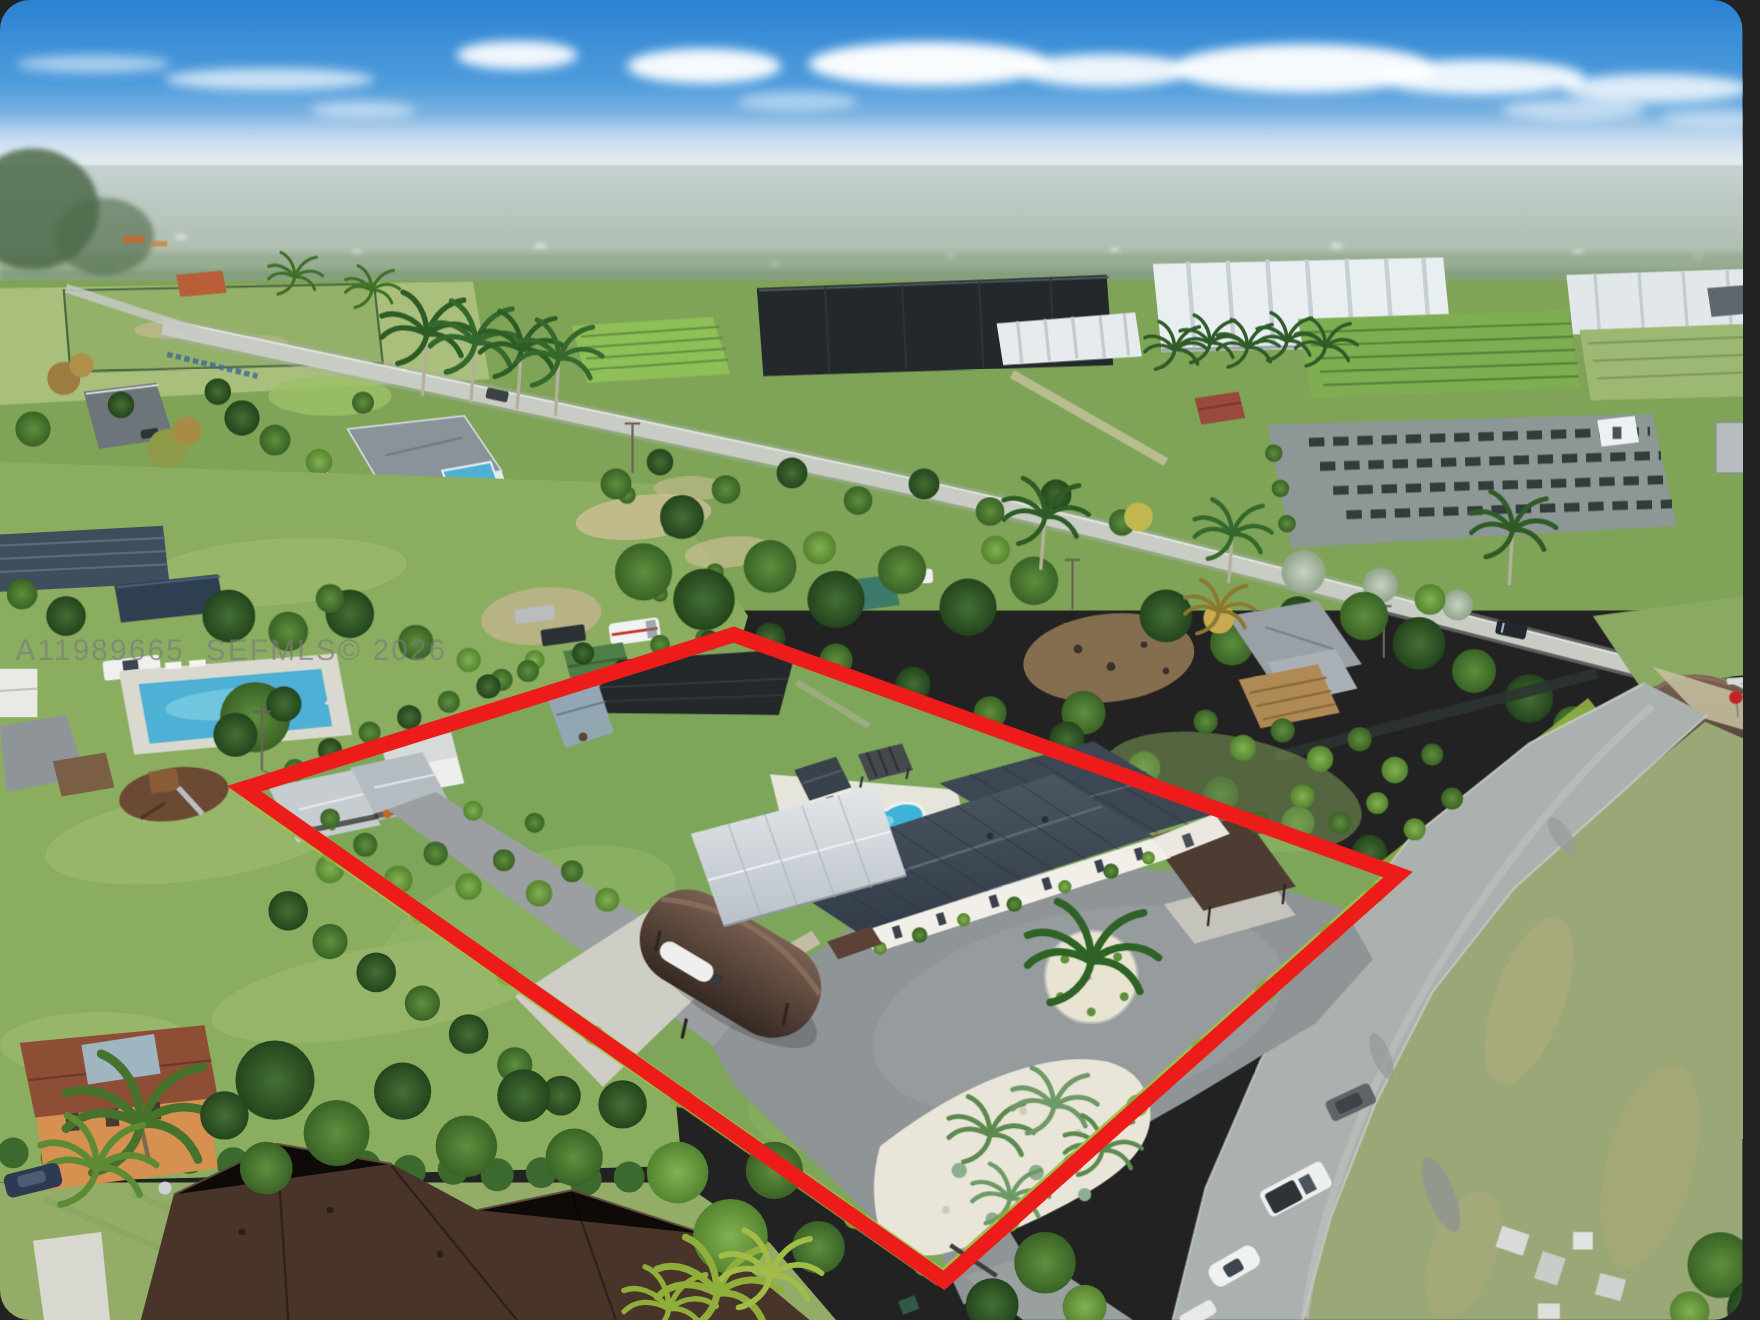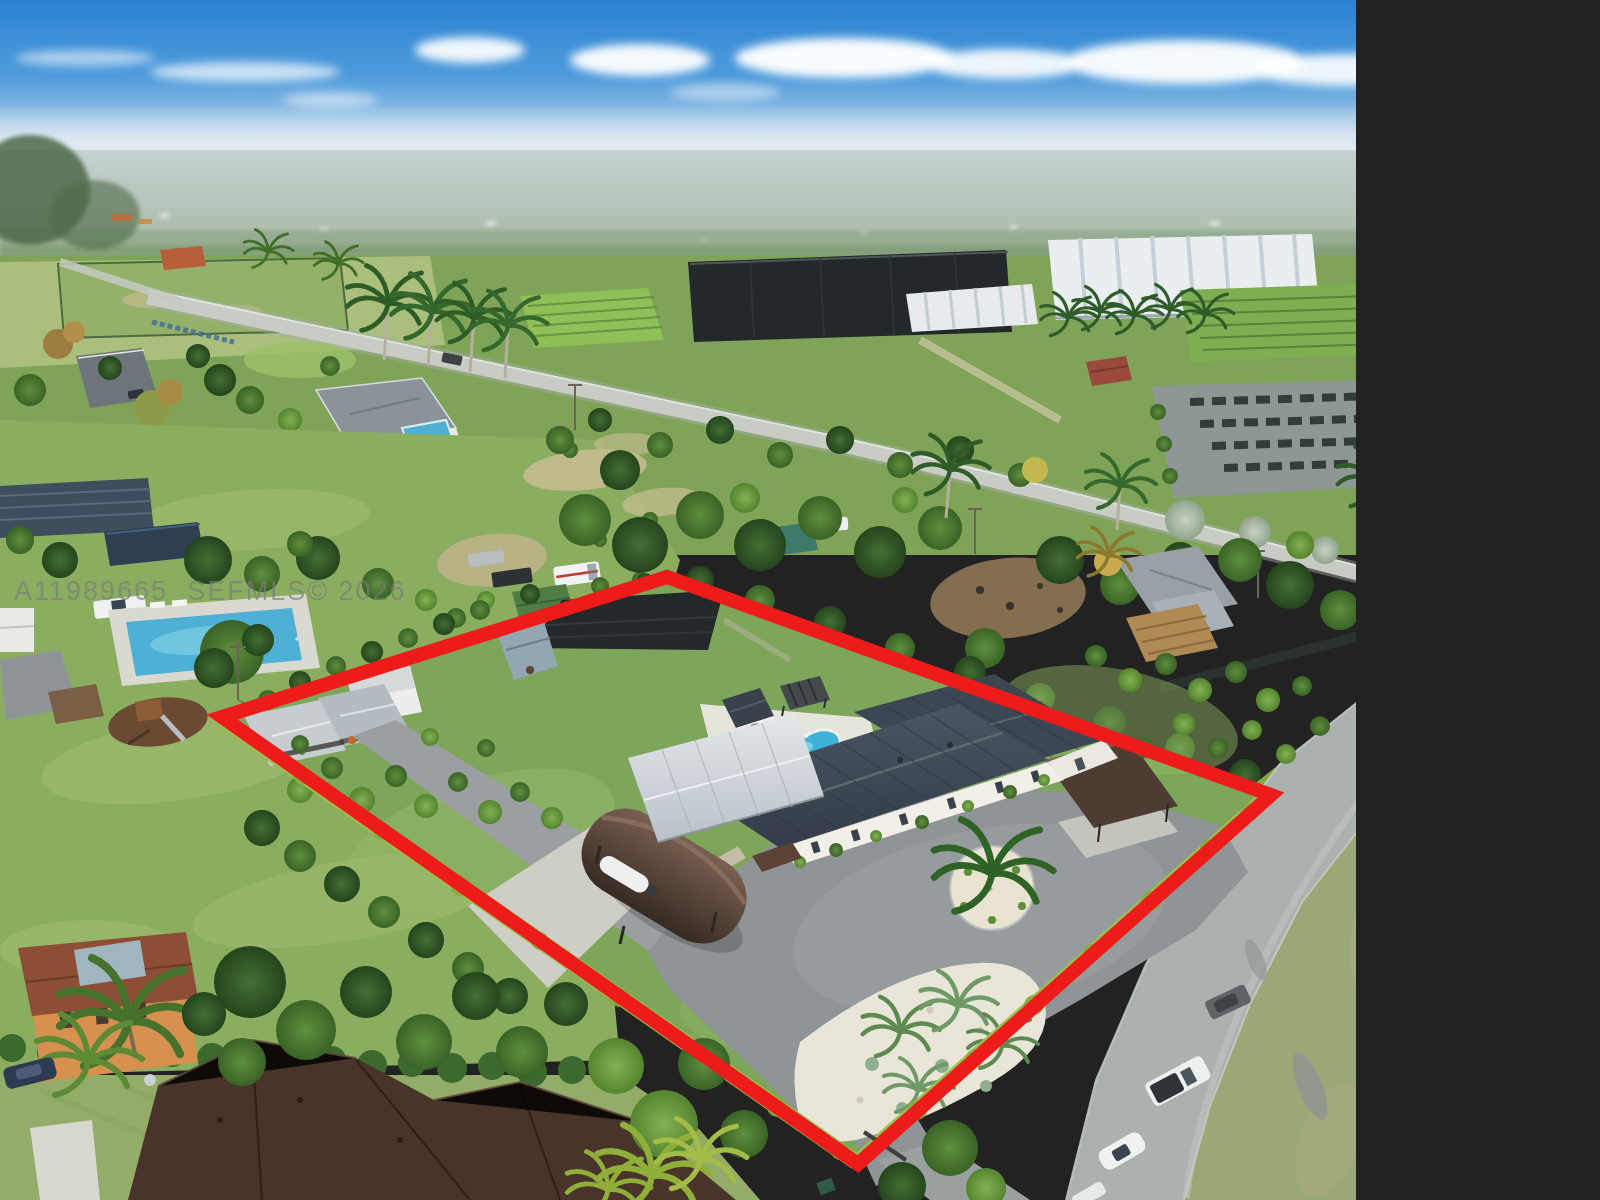--- a/index.html
+++ b/index.html
@@ -1,16 +1,16 @@
 <!DOCTYPE html>
 <html><head>
 <meta charset="utf-8">
 <style>
   html,body{margin:0;padding:0;background:#222;}
-  .stage{position:relative;width:1356px;height:1200px;overflow:hidden;font-family:"Liberation Sans",sans-serif;}
+  .stage{position:relative;width:1584px;height:1200px;overflow:hidden;font-family:"Liberation Sans",sans-serif;border-radius:27px;}
   svg{display:block}
   .wm{font-family:"Liberation Sans",sans-serif;font-size:27px;letter-spacing:2px;fill:#7d7d7d;opacity:.68;white-space:pre;}
   .bnd{fill:none;stroke:#ed1c1a;stroke-width:14;stroke-linejoin:miter;}
   .t0{fill:url(#gTD)}.t1{fill:url(#gTM)}.t2{fill:url(#gTL)}.tg{fill:url(#gGray)}
   .seamA{stroke:#2d3641;stroke-width:1.3;opacity:.55}
   .seamS{stroke:#a9b1b8;stroke-width:1.3;opacity:.7}
   .pole{stroke:#6b6458;stroke-width:2}
 </style>
 </head>
 <body>

